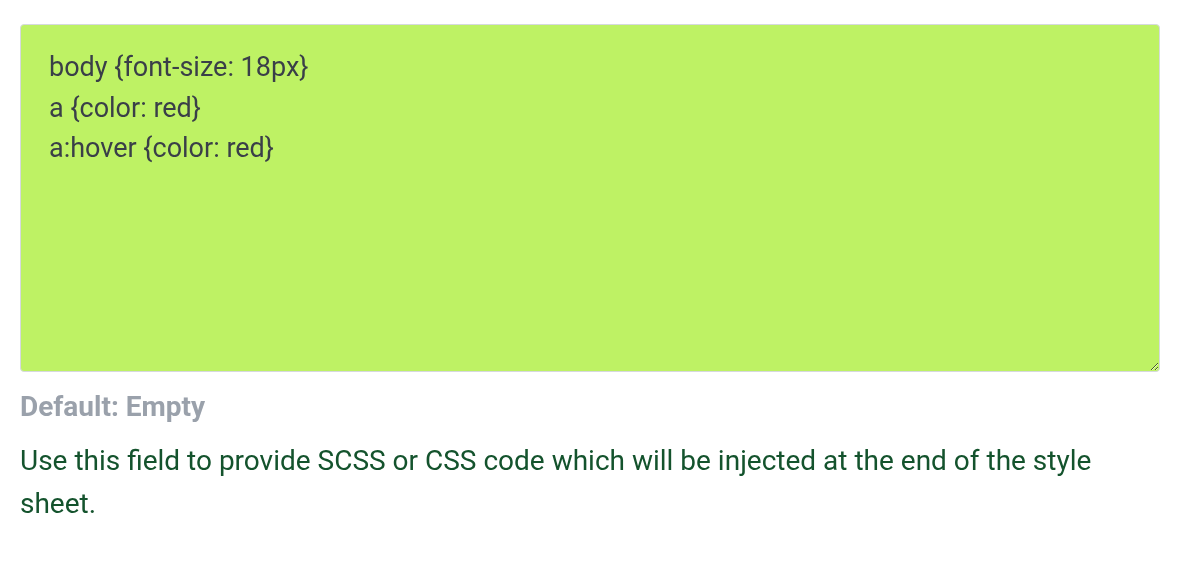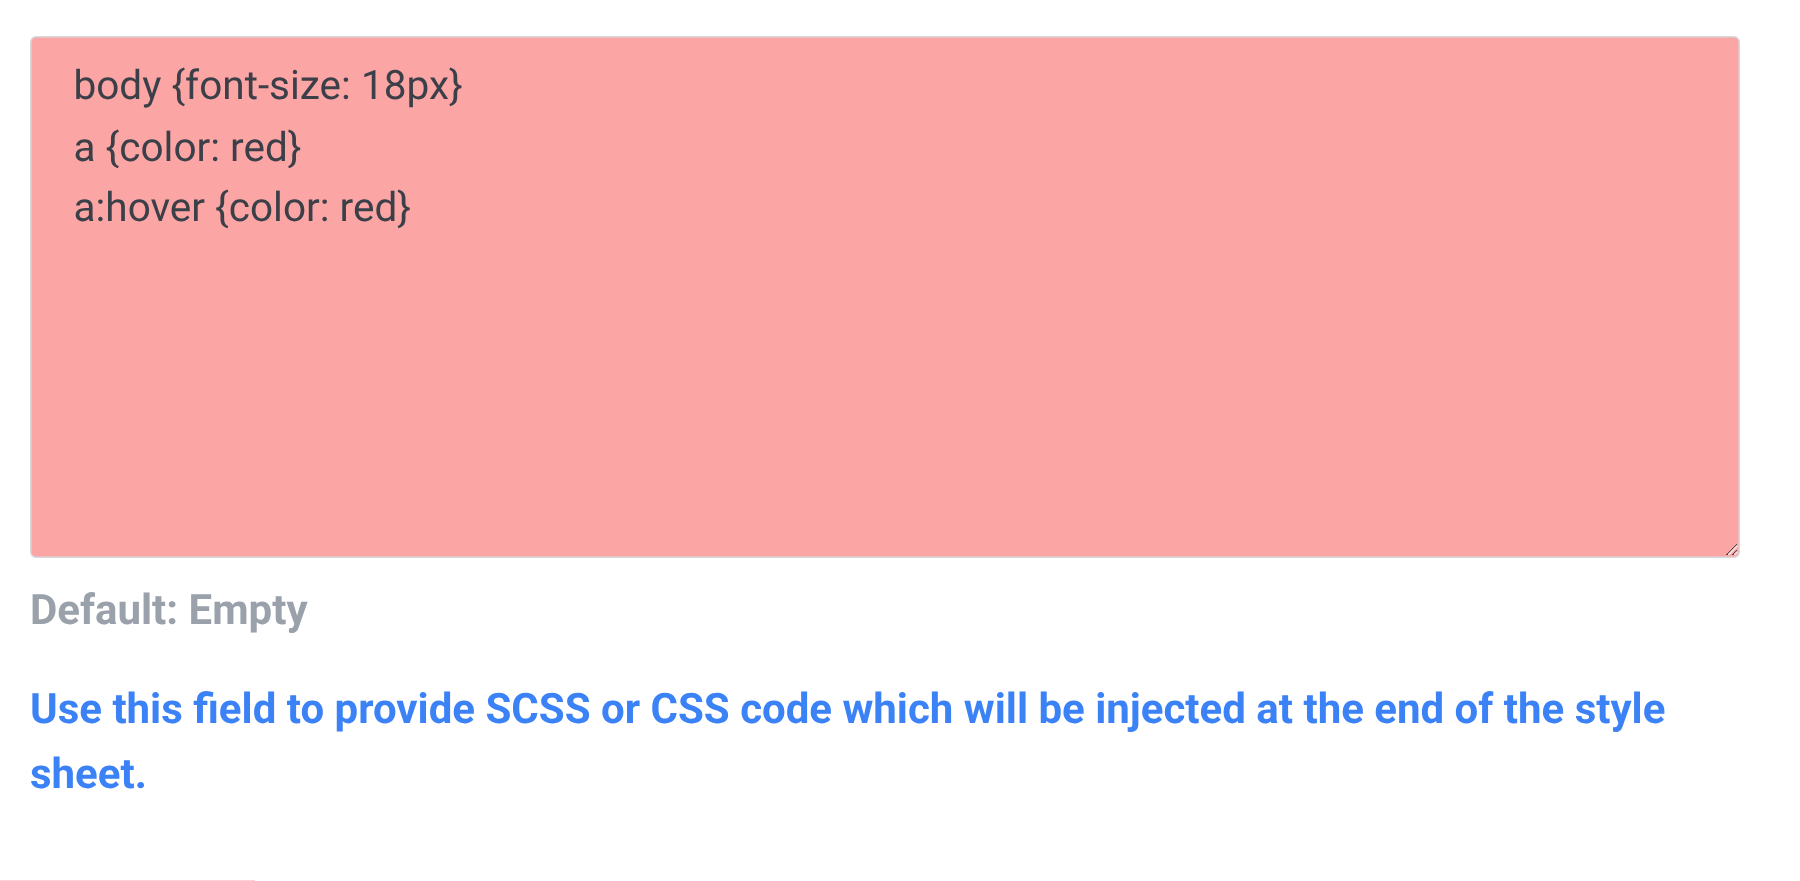--- a/index.html
+++ b/index.html
@@ -39,41 +39,41 @@
     }
     .input-col {
       flex: 1;
       padding-right: 20px;
     }
     .scss-textarea {
       width: 100%;
       height: 348px;
       border: 1px solid #d6d9de;
       border-radius: 4px;
-      padding: 12px 28px;
+      padding: 22px 28px;
       font-size: 27px;
       font-family: -apple-system, BlinkMacSystemFont, "Segoe UI", Roboto, Helvetica, Arial, sans-serif;
       color: #3a3f48;
       line-height: 1.5;
       resize: vertical;
       outline: none;
-      background: #fca5a5;
+      background: #bef264;
     }
     .default-text {
       font-size: 28px;
       color: #9aa1ab;
       margin-top: 14px;
       font-weight: 700;
     }
     .help-text {
       font-size: 28px;
-      color: #3b82f6;
-      margin-top: 28px;
+      color: #14532d;
+      margin-top: 16px;
       line-height: 1.55;
-      font-weight: 700;
+      font-weight: 400;
     }
   </style>
 </head>
 <body>
 
 <div class="form-row">
   <div class="input-col">
     <textarea class="scss-textarea" style="">body {font-size: 18px}
 a {color: red}
 a:hover {color: red}</textarea>

